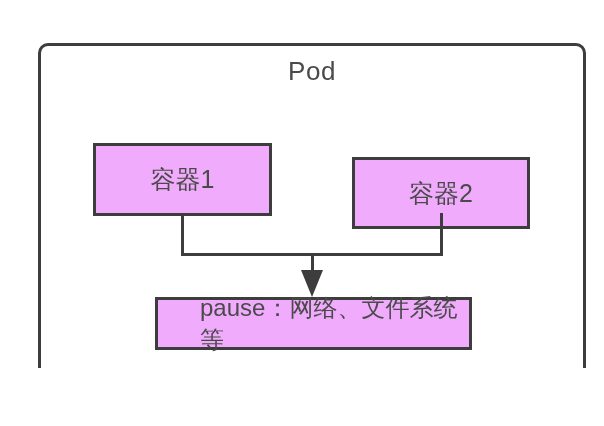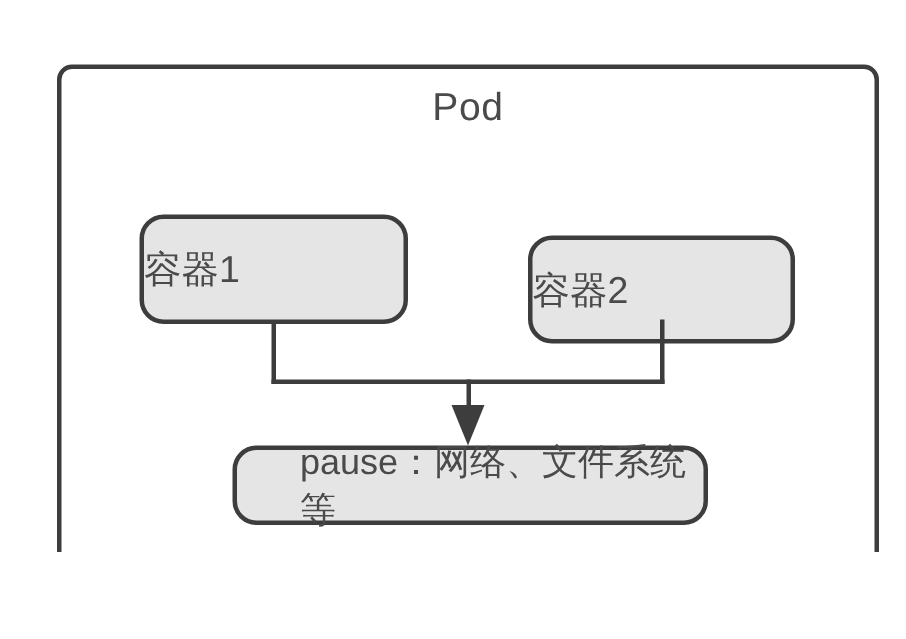--- a/index.html
+++ b/index.html
@@ -34,25 +34,26 @@
     width: 548px;
     text-align: center;
     font-size: 26px;
     color: var(--text, #4a4a4a);
     letter-spacing: 0.5px;
   }
   
   .node {
     position: absolute;
     border: 3px solid var(--line, #3d3d3d);
-    border-radius: 16px;
+    border-radius: 0;
     box-sizing: border-box;
-    background: #e5e5e5;
+    background: #f0abfc;
     display: flex;
     align-items: center;
+    justify-content: center;
     color: var(--text, #454545);
   }
   .node-container1 {
     left: 93px;
     top: 143px;
     width: 179px;
     height: 73px;
     font-size: 25px;
   }
   .node-container2 {

